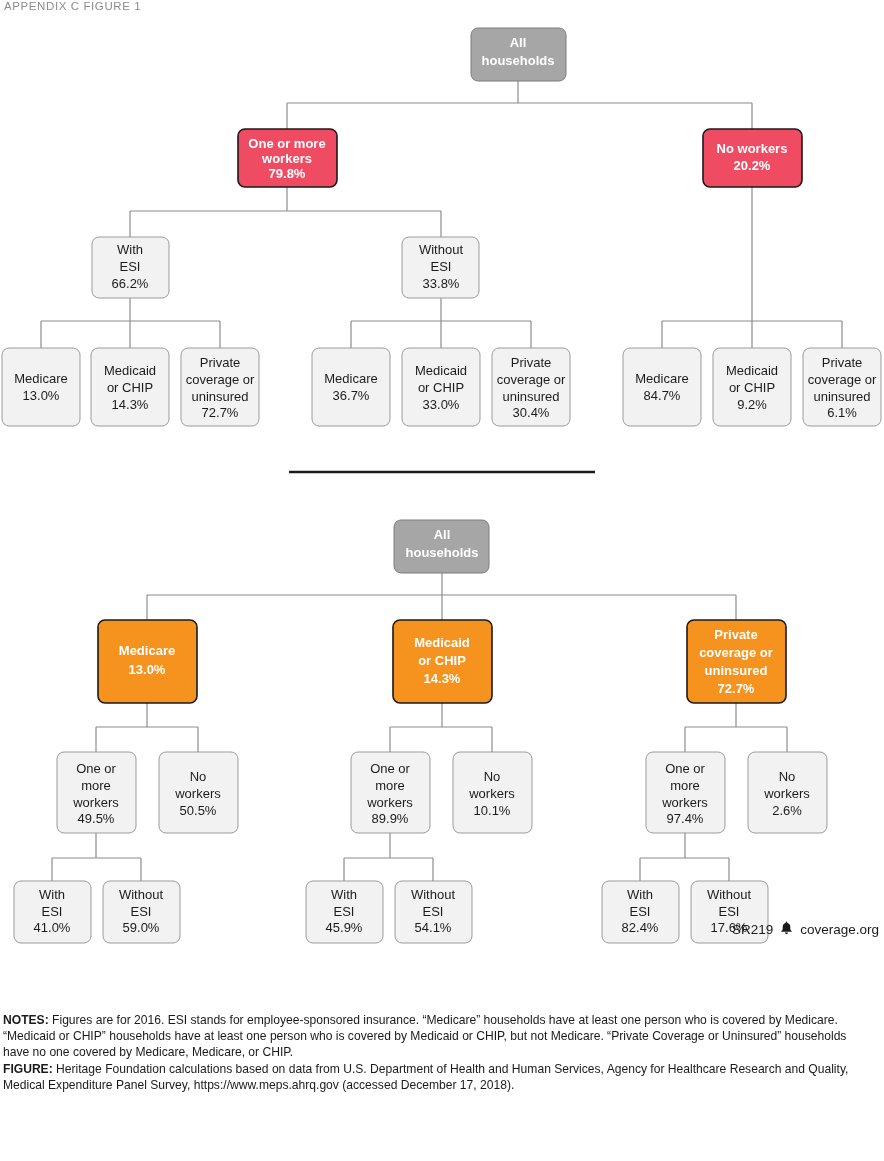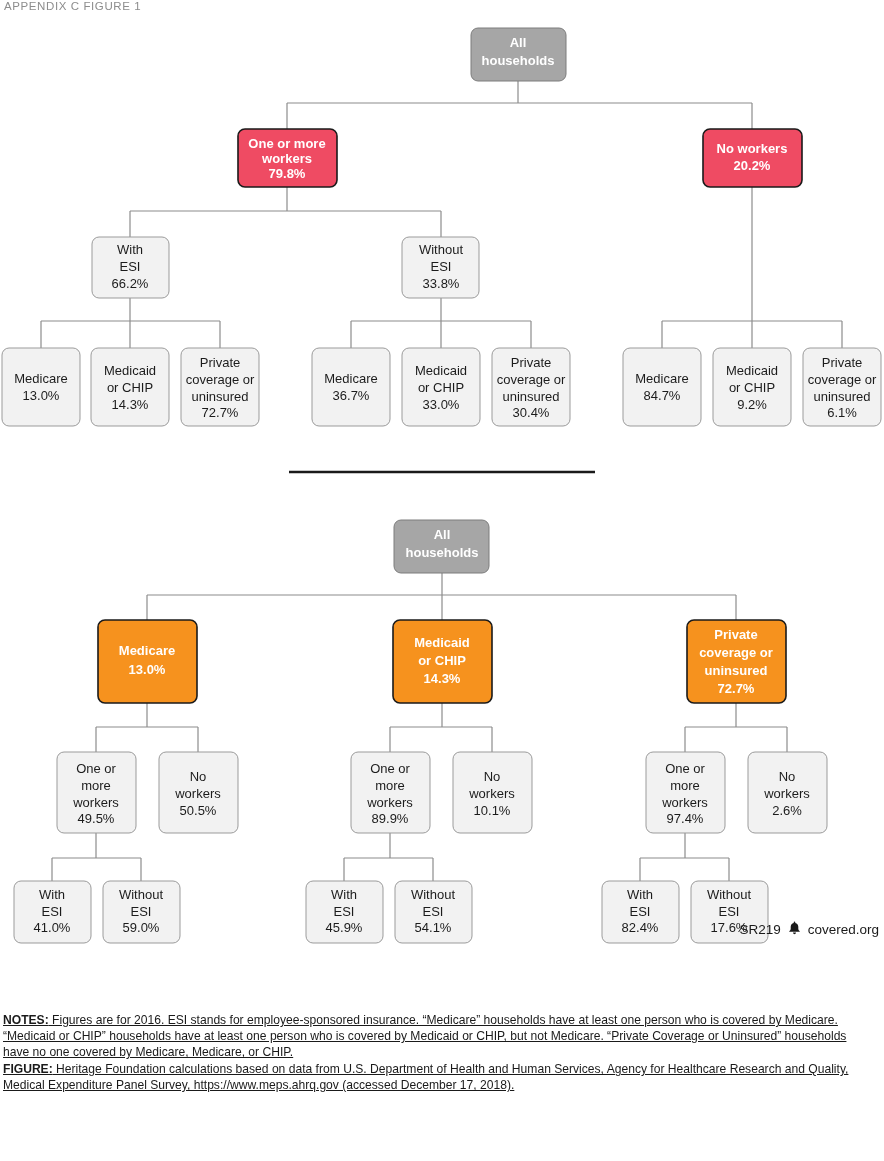--- a/index.html
+++ b/index.html
@@ -98,21 +98,20 @@
     font-size: 12.1px;
     line-height: 1.33;
     color: #1a1a1a;
     font-family: "Liberation Sans", sans-serif;
   }
   .notes .lead {
     font-weight: bold;
   }
   .notes p {
     margin: 0 18px 1px 0;
-    text-decoration: underline;
   }
   .footer {
     position: absolute;
     right: 5px;
     bottom: 12px;
     font-size: 13.5px;
     color: #1a1a1a;
     font-family: Liberation Sans, sans-serif;
     display: flex;
     align-items: center;
@@ -396,16 +395,16 @@
   </div>
 
   <div class="footer">
     <span>SR219</span>
     <span class="bell">
       <svg width="13" height="14" viewBox="0 0 13 14" aria-hidden="true">
         <path d="M6.5 0.6c-0.45 0-0.8 0.35-0.8 0.78v0.5C3.9 2.26 2.7 3.8 2.7 5.7v2.1c0 0.9-0.35 1.45-0.95 2.0-0.4 0.36-0.6 0.6-0.6 0.95h10.7c0-0.35-0.2-0.59-0.6-0.95-0.6-0.55-0.95-1.1-0.95-2.0V5.7c0-1.9-1.2-3.44-3.0-3.82v-0.5c0-0.43-0.35-0.78-0.8-0.78z" fill="#1a1a1a"></path>
         <path d="M5.0 11.6c0.15 0.95 0.77 1.6 1.5 1.6s1.35-0.65 1.5-1.6z" fill="#1a1a1a"></path>
       </svg>
     </span>
-    <span>covered.org</span>
+    <span>coverage.org</span>
   </div>
 
 </div>
 
 </body></html>

